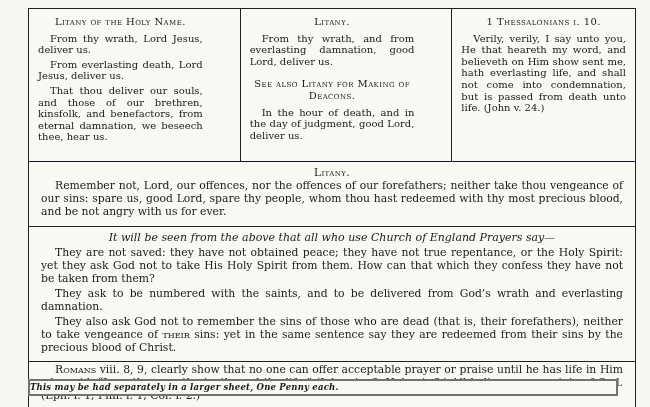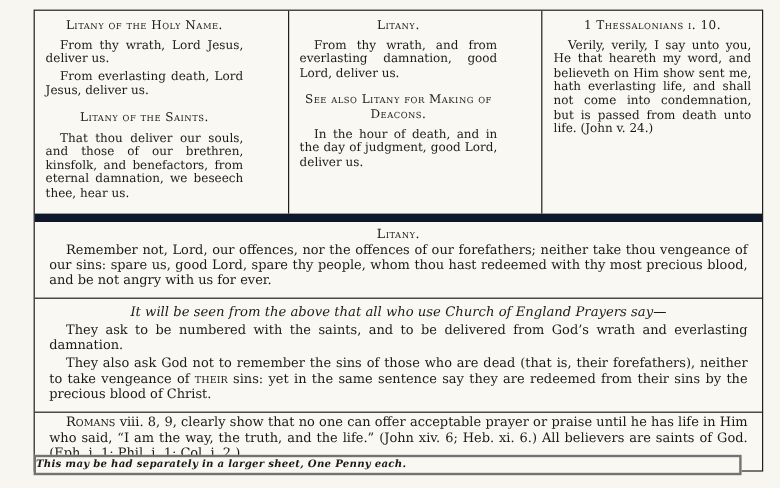--- a/index.html
+++ b/index.html
@@ -6,21 +6,21 @@
   body{
     width:650px;height:407px;overflow:hidden;position:relative;
     background:#f7f6f1;color:#1b1a17;
     font-family:"DejaVu Serif","Liberation Serif",serif;
   }
   .main-box{
     position:absolute;left:28px;right:14px;top:8px;
     border:1px solid #20201d;background:#f9f8f3;
   }
   
-  .top-columns{display:flex;border-bottom:7px solid #0f172a;min-height:152px;gap:28px;}
+  .top-columns{display:flex;border-bottom:1px solid #0f172a;min-height:152px;gap:28px;}
   .col{flex:1 1 0;padding:5px 9px 7px;font-size:10px;line-height:1.16;text-align:justify;}
   .col + .col{border-left:1px solid #20201d;}
   .heading{
     text-align:center;font-variant:small-caps;font-weight:normal;
     font-size:10px;letter-spacing:.4px;margin:2px 0 5px;text-indent:0;
   }
   .h2-gap{margin-top:11px;}
   .col p{margin:0 0 3px;text-indent:12px;}
   
   .section{padding:2px 12px 5px;}
@@ -47,21 +47,20 @@
 <body>
 
 <div class="main-box">
 
   <div class="top-columns">
 
     <section class="col">
       <h4 class="heading">Litany of the Holy Name.</h4>
       <p><span>From thy </span><span class="it">wrath</span><span>, Lord Jesus, deliver us.</span></p>
       <p><span>From everlasting death, Lord Jesus, deliver us.</span></p>
-      <h4 class="heading h2-gap">Litany of the Saints.</h4>
       <p><span>That thou deliver our souls, and those of our brethren, kinsfolk, and benefactors, from eternal damnation, we beseech thee, hear us.</span></p>
     </section>
 
     <section class="col">
       <h4 class="heading">Litany.</h4>
       <p><span>From thy </span><span class="it">wrath</span><span>, and from everlasting damnation, good Lord, deliver us.</span></p>
       <h4 class="heading h2-gap">See also Litany for Making of Deacons.</h4>
       <p><span>In the hour of death, and in the </span><span class="it">day of judgment, good Lord, deliver us</span><span>.</span></p>
     </section>
 
@@ -72,20 +71,21 @@
 
   </div>
 
   <section class="section">
     <h4 class="mid-heading">Litany.</h4>
     <p class="body"><span>Remember not, Lord, our offences, nor the offences of our forefathers; neither take thou vengeance of our sins: spare us, good Lord, spare thy people, whom thou hast redeemed with thy most precious blood, and be not angry with us for ever.</span></p>
   </section>
 
   <section class="section">
     <p class="intro">It will be seen from the above that all who use Church of England Prayers say—</p>
+    <p class="body"><span>They are not saved: they have not obtained peace; they have not true repentance, or the Holy Spirit: yet they ask God not to take His Holy Spirit from them.  How can that which they confess they have not be taken from them?</span></p>
     <p class="body"><span>They ask to be numbered with the saints, and to be delivered from God’s wrath and everlasting damnation.</span></p>
     <p class="body"><span>They also ask God not to remember the sins of those who are dead (that is, their forefathers), neither to take vengeance of </span><span class="sc">their</span><span> sins: yet in the same sentence say they are redeemed from their sins by the precious blood of Christ.</span></p>
   </section>
 
   <section class="section">
     <p class="body"><span class="sc">Romans</span><span> viii. 8, 9, clearly show that no one can offer acceptable prayer or praise until he has life in Him who said, “I am the way, the truth, and the life.” (John xiv. 6; Heb. xi. 6.)  All believers are saints of God. (Eph. i. 1; Phil. i. 1; Col. i. 2.)</span></p>
 
   </section>
 
 </div>

